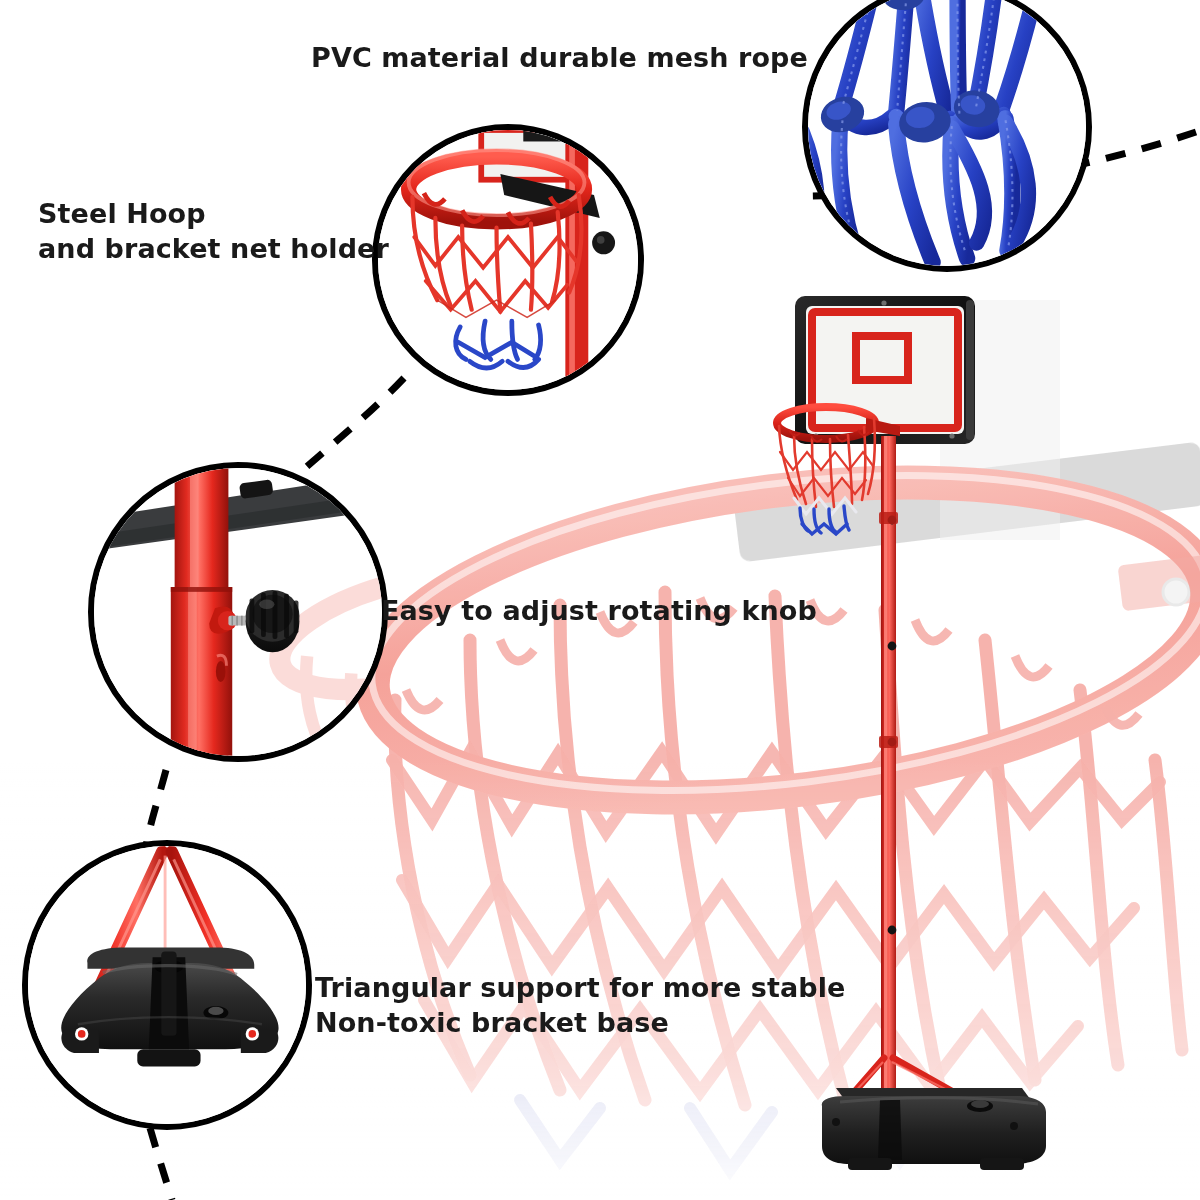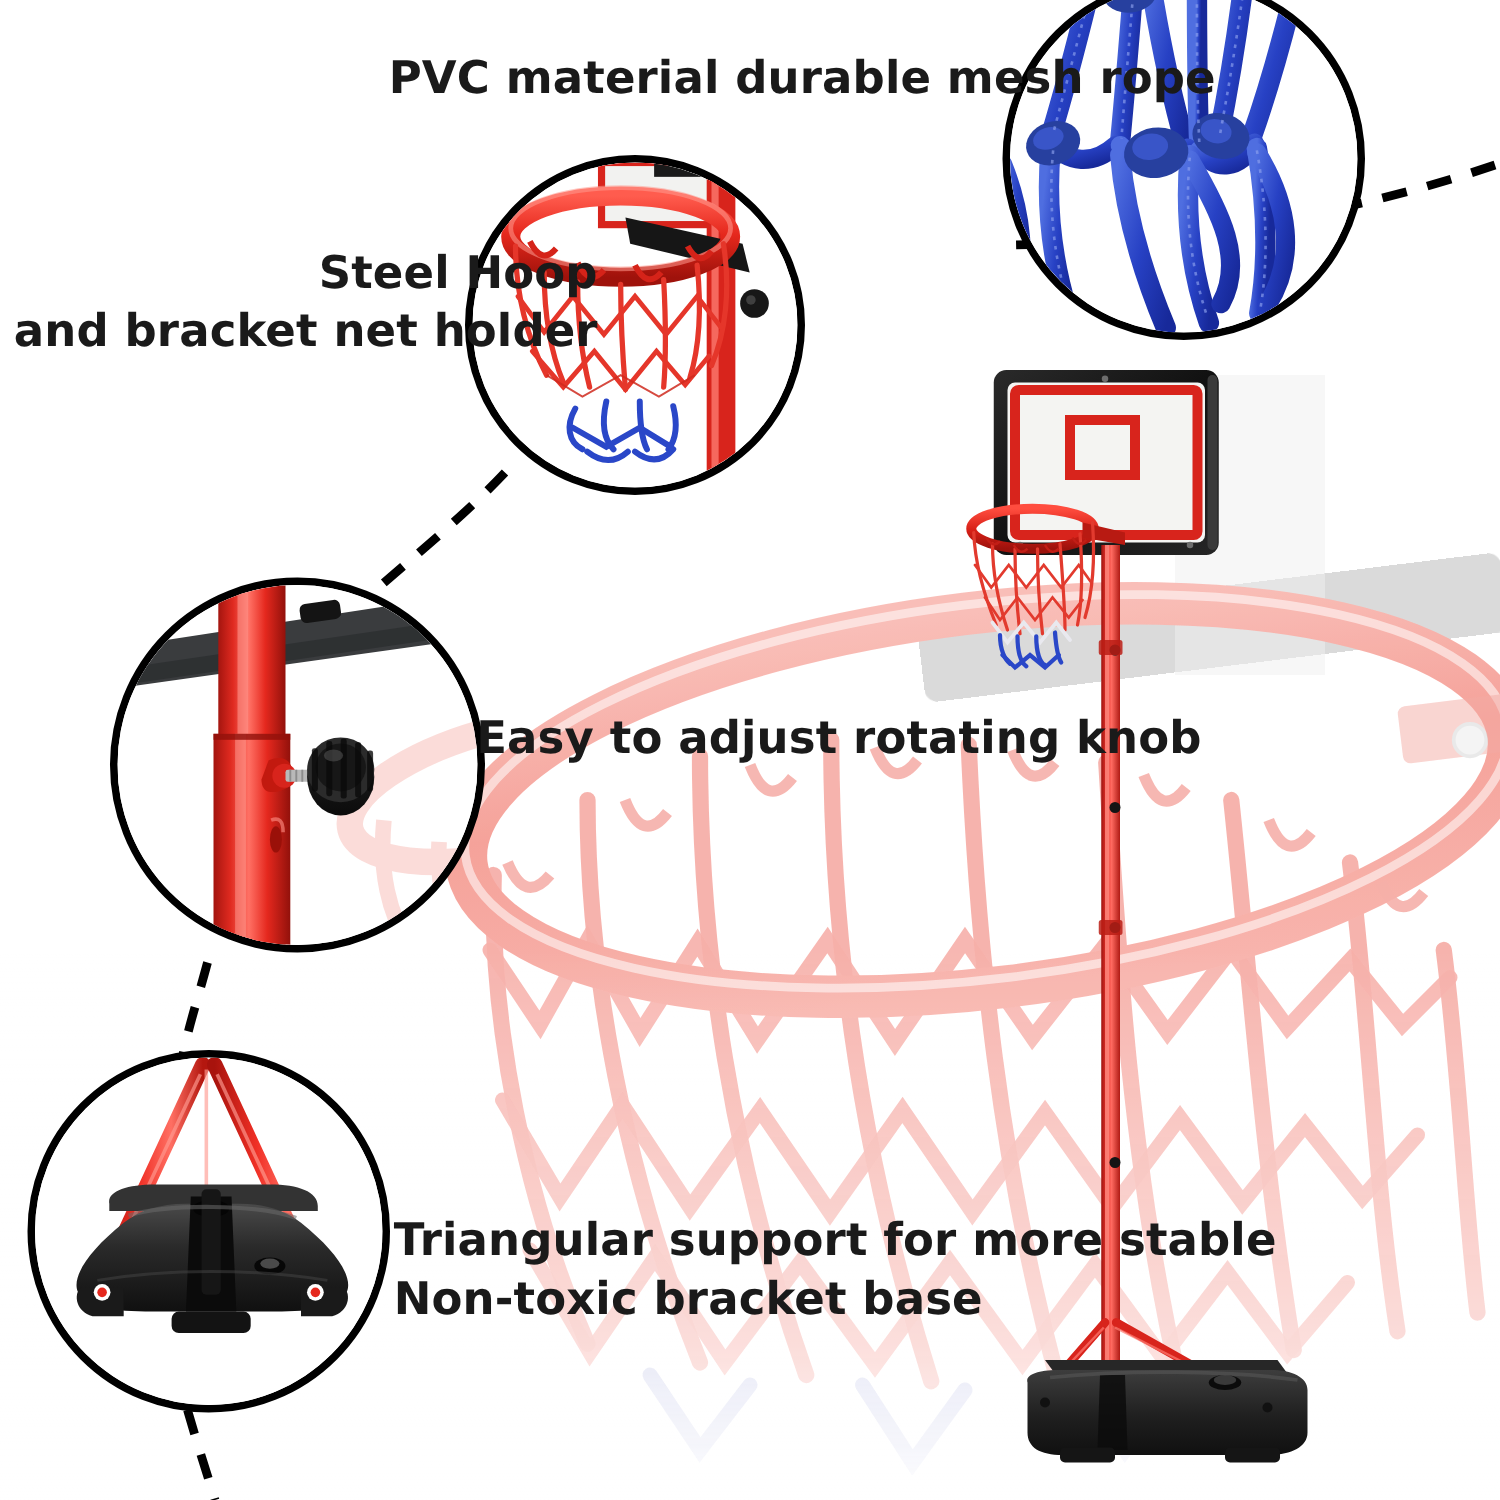--- a/index.html
+++ b/index.html
@@ -19,30 +19,30 @@
   #bg-watermark{z-index:1;}
   #product-layer{z-index:2;}
   #connector-layer{z-index:3;}
   #callout-layer{z-index:4;}
   #label-layer{z-index:5;}
 
   
   .label{
     position:absolute;
     color:#1a1a1a;
-    font-size:36px;
+    font-size:27px;
     font-weight:600;
     line-height:1.30;
     letter-spacing:0.1px;
     white-space:pre;
     font-family:"DejaVu Sans", sans-serif;
   }
   #label-pvc{left:311px;top:40px;}
-  #label-hoop{left:11px;top:196px;text-align:right;}
-  #label-knob{left:381px;top:568px;}
+  #label-hoop{left:38px;top:196px;}
+  #label-knob{left:381px;top:593px;}
   #label-base{left:315px;top:970px;}
 
   
   .callout{
     position:absolute;
     border-radius:50%;
     border:6px solid #000;
     background:#fff;
     overflow:hidden;
     box-sizing:border-box;

